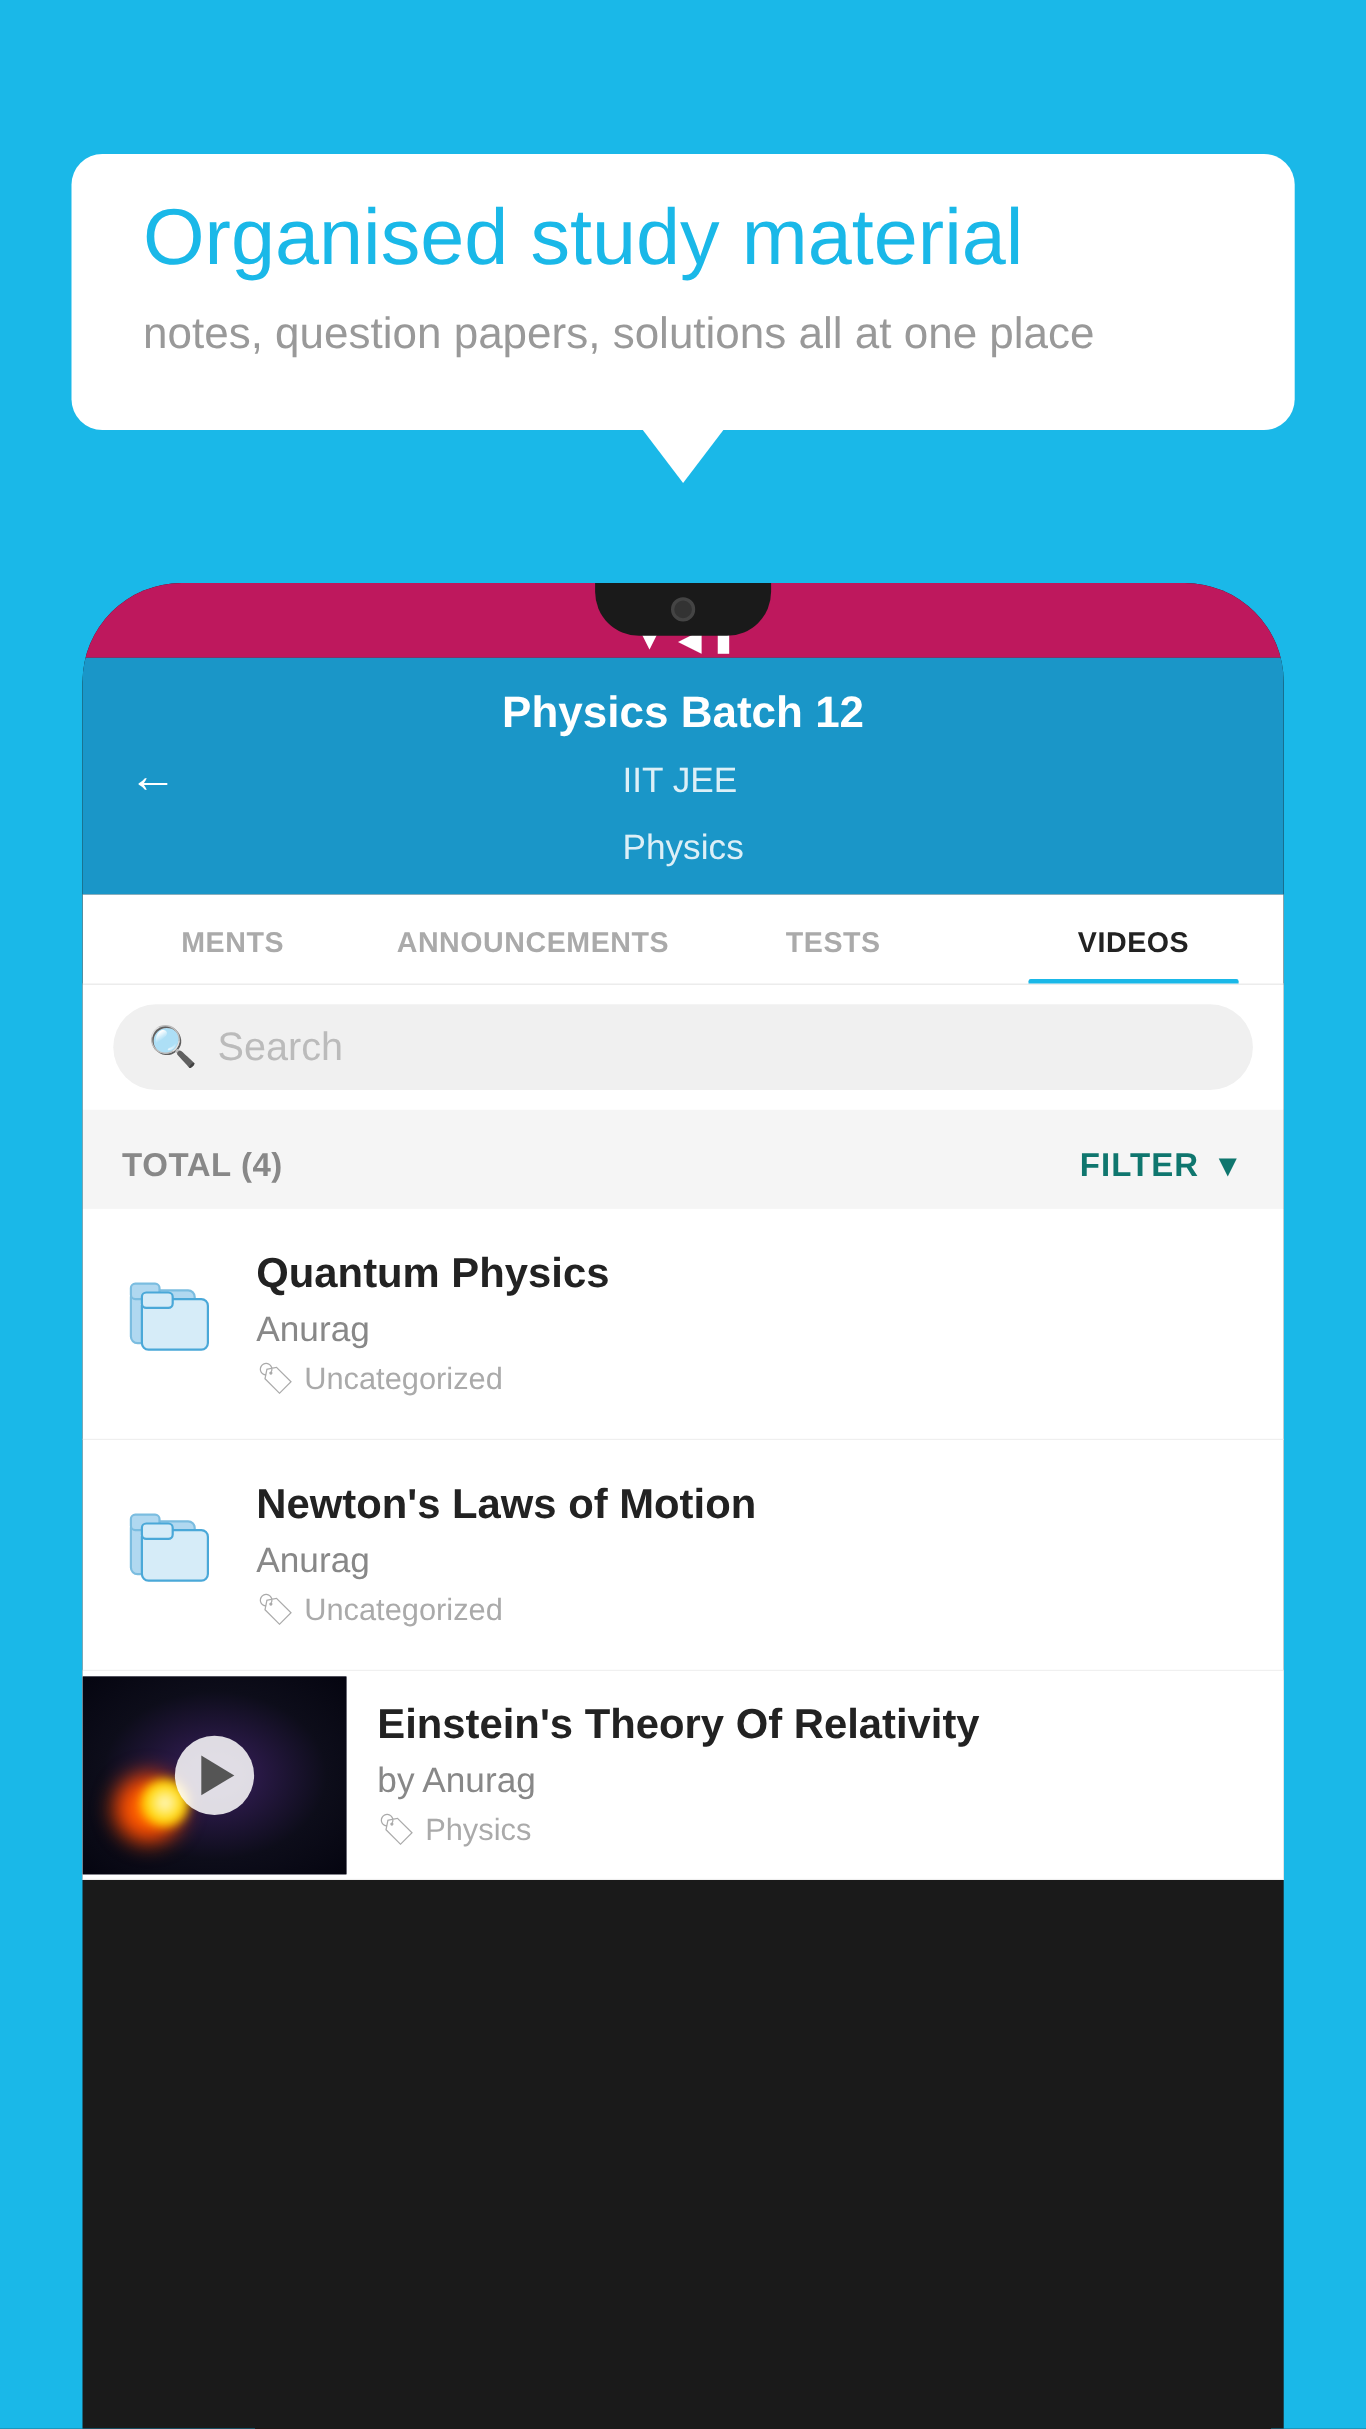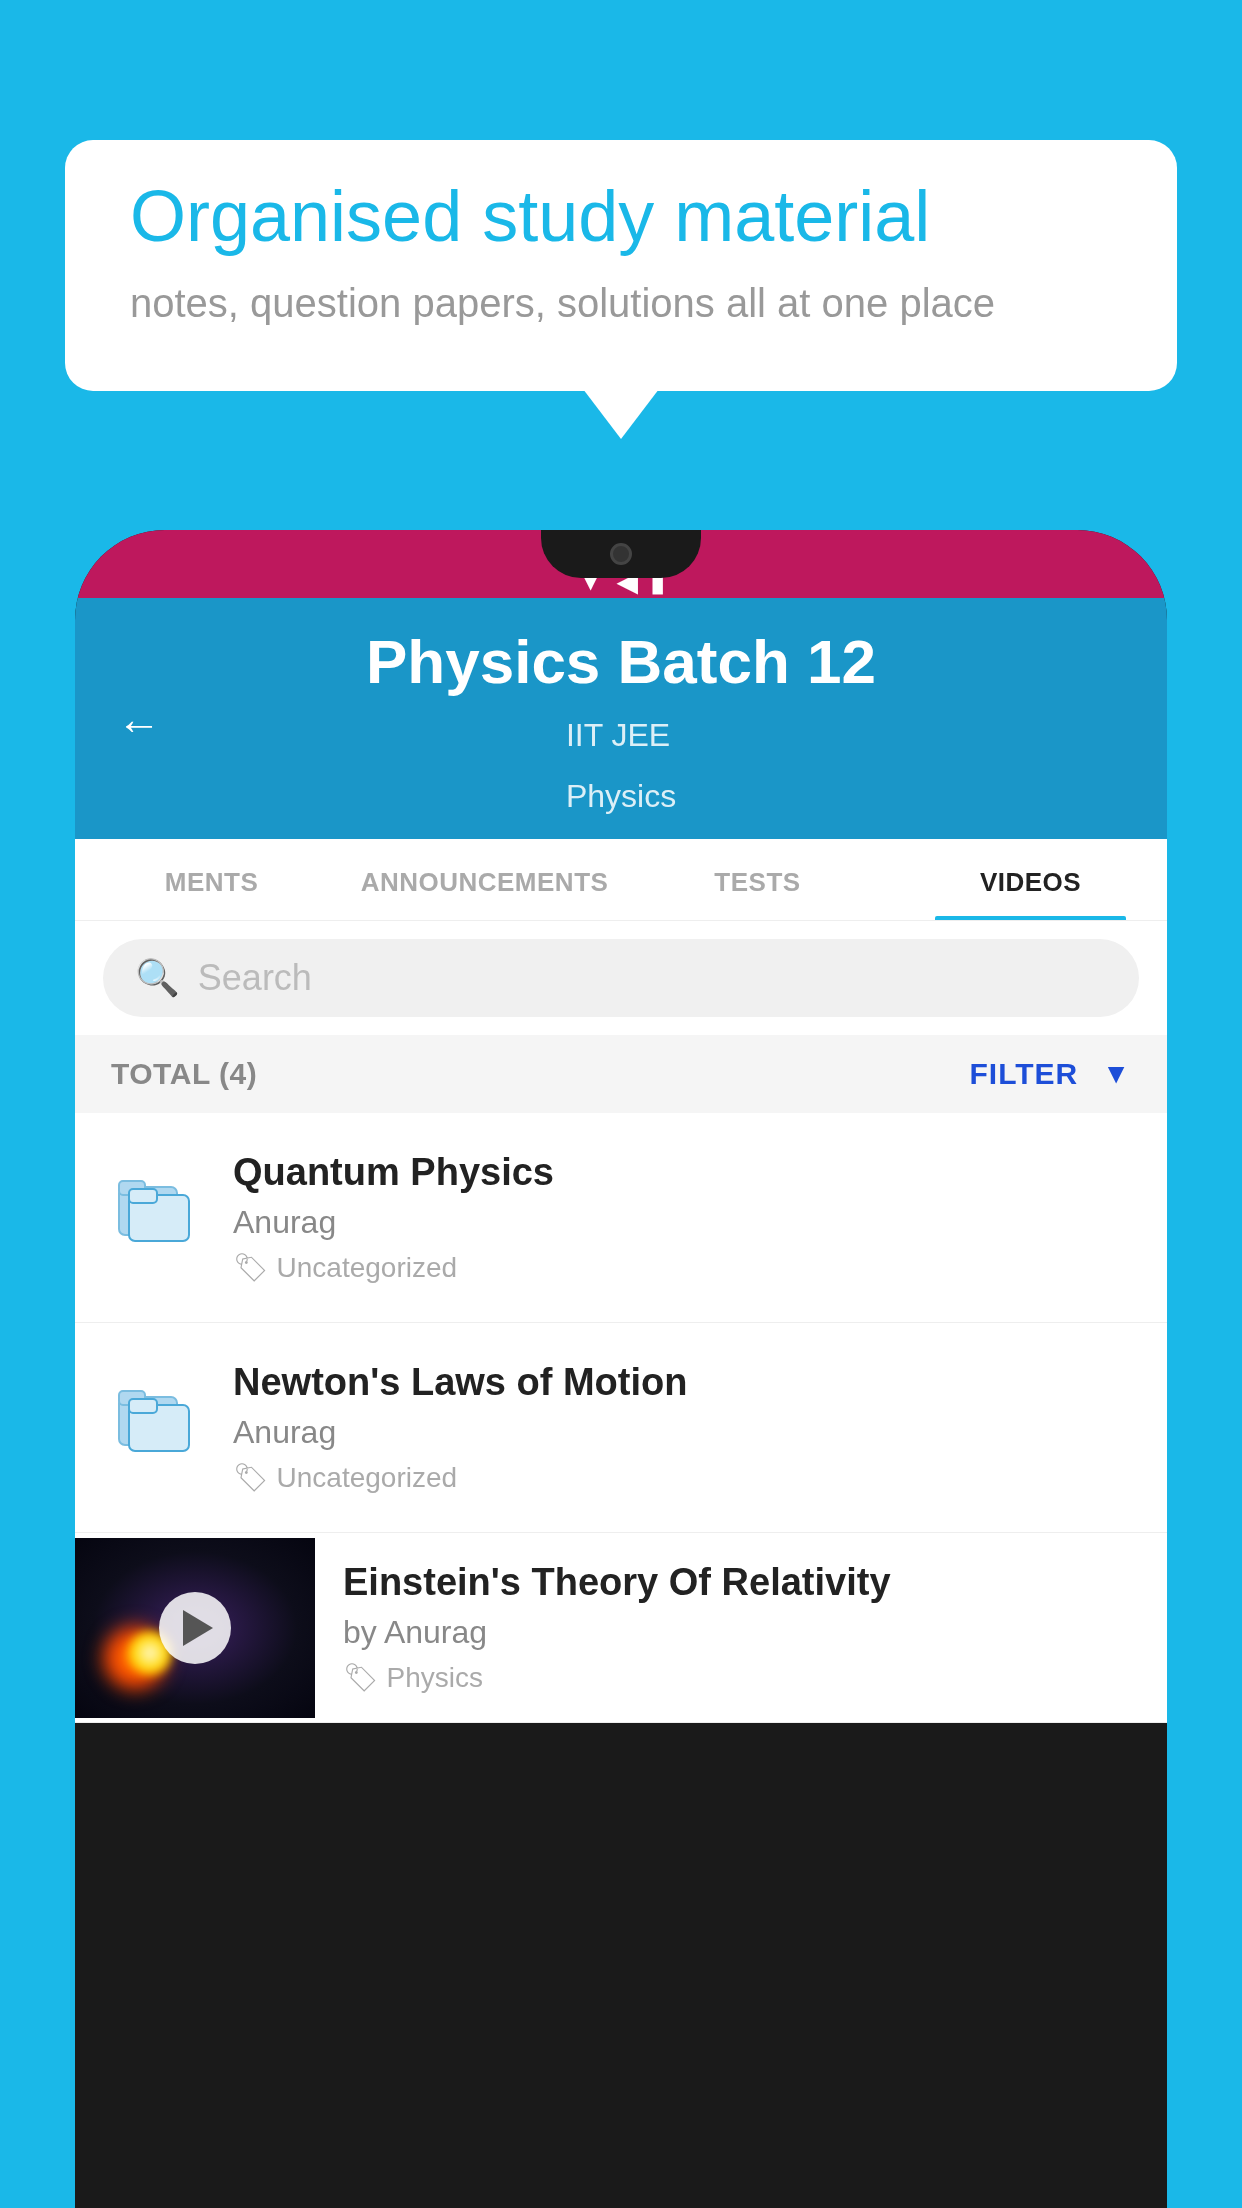--- a/index.html
+++ b/index.html
@@ -134,21 +134,21 @@
       left: 42px;
       top: 50%;
       transform: translateY(-50%);
       color: white;
       font-size: 44px;
       cursor: pointer;
     }
 
     .header-title {
       color: white;
-      font-size: 62px;
+      font-size: 40px;
       font-weight: 700;
       text-align: right;
     }
 
     .header-subtitle {
       color: rgba(255,255,255,0.85);
       font-size: 32px;
       margin-top: 20px;
       display: flex;
       gap: 24px;
@@ -230,28 +230,29 @@
     }
 
     .total-text {
       color: #888;
       font-size: 30px;
       font-weight: 600;
       letter-spacing: 0.5px;
     }
 
     .filter-btn {
-      color: #1d4ed8;
+      color: #0f766e;
       font-size: 30px;
       font-weight: 700;
       letter-spacing: 1px;
       display: flex;
       align-items: center;
-      gap: 24px;
+      gap: 12px;
       cursor: pointer;
+      margin-top: 12px;
     }
 
     .filter-icon {
       font-size: 28px;
     }
 
     
     .list-container {
       background: white;
     }

